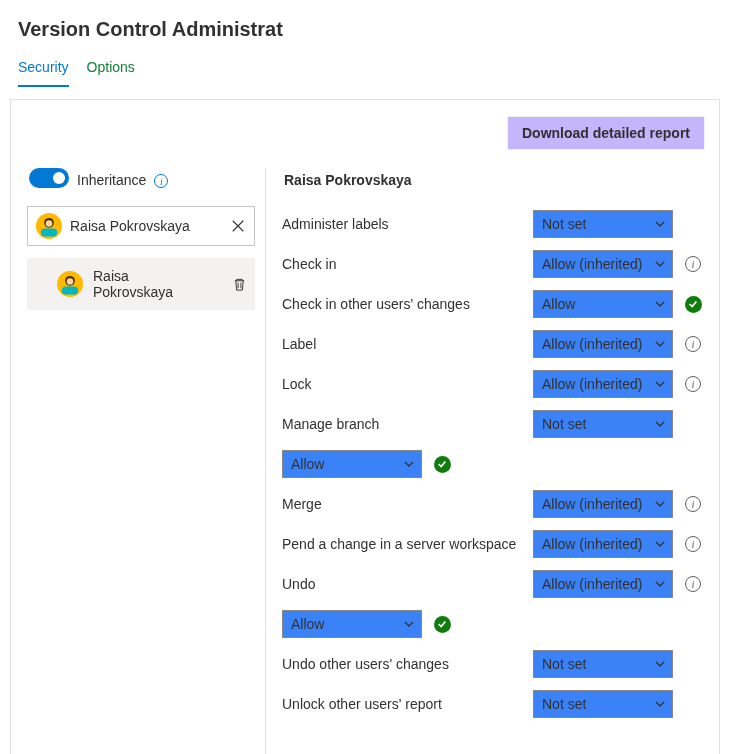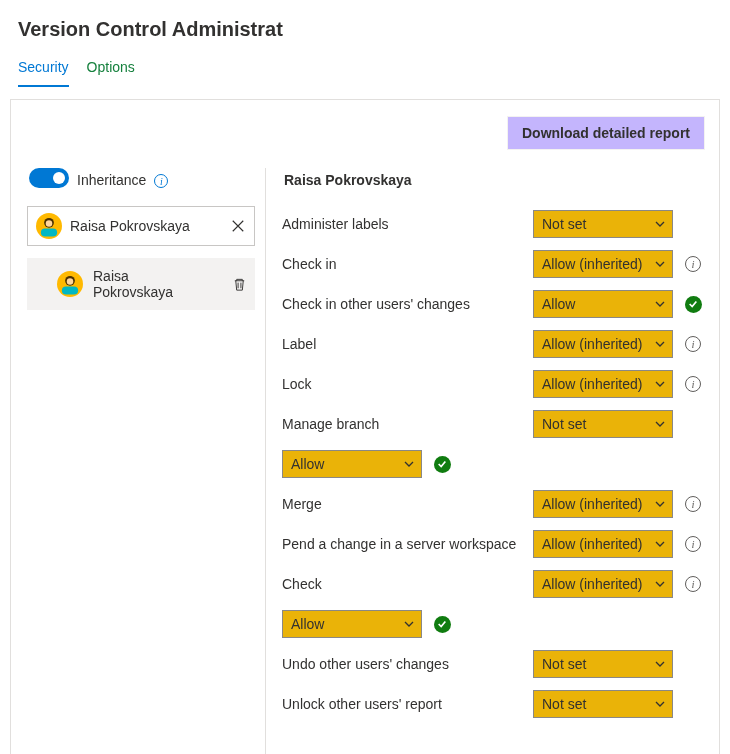--- a/index.html
+++ b/index.html
@@ -173,21 +173,21 @@
   }
   .perm-label {
     flex: 1;
     color: #323130;
     padding-right: 8px;
   }
   .perm-select {
     width: 140px;
     height: 28px;
     border: 1px solid #8a8886;
-    background: #eab308;
+    background: #3b82f6;
     display: flex;
     align-items: center;
     justify-content: space-between;
     padding: 0 6px 0 8px;
     cursor: pointer;
     font-size: 14px;
   }
   .chev {
     display:inline-flex;
   }
@@ -397,21 +397,21 @@
                 <svg viewBox="0 0 12 12">
                   <path d="M2 4 L6 8 L10 4" stroke="#323130" stroke-width="1.3" fill="none"></path>
                 </svg>
               </span>
             </div>
             <div class="status-col">
               <span class="info-icon-gray">i</span>
             </div>
           </div>
           <div class="perm-row">
-            <div class="perm-label">Check</div>
+            <div class="perm-label">Undo</div>
             <div class="perm-select">
               <span>Allow (inherited)</span>
               <span class="chev">
                 <svg viewBox="0 0 12 12">
                   <path d="M2 4 L6 8 L10 4" stroke="#323130" stroke-width="1.3" fill="none"></path>
                 </svg>
               </span>
             </div>
             <div class="status-col">
               <span class="info-icon-gray">i</span>

